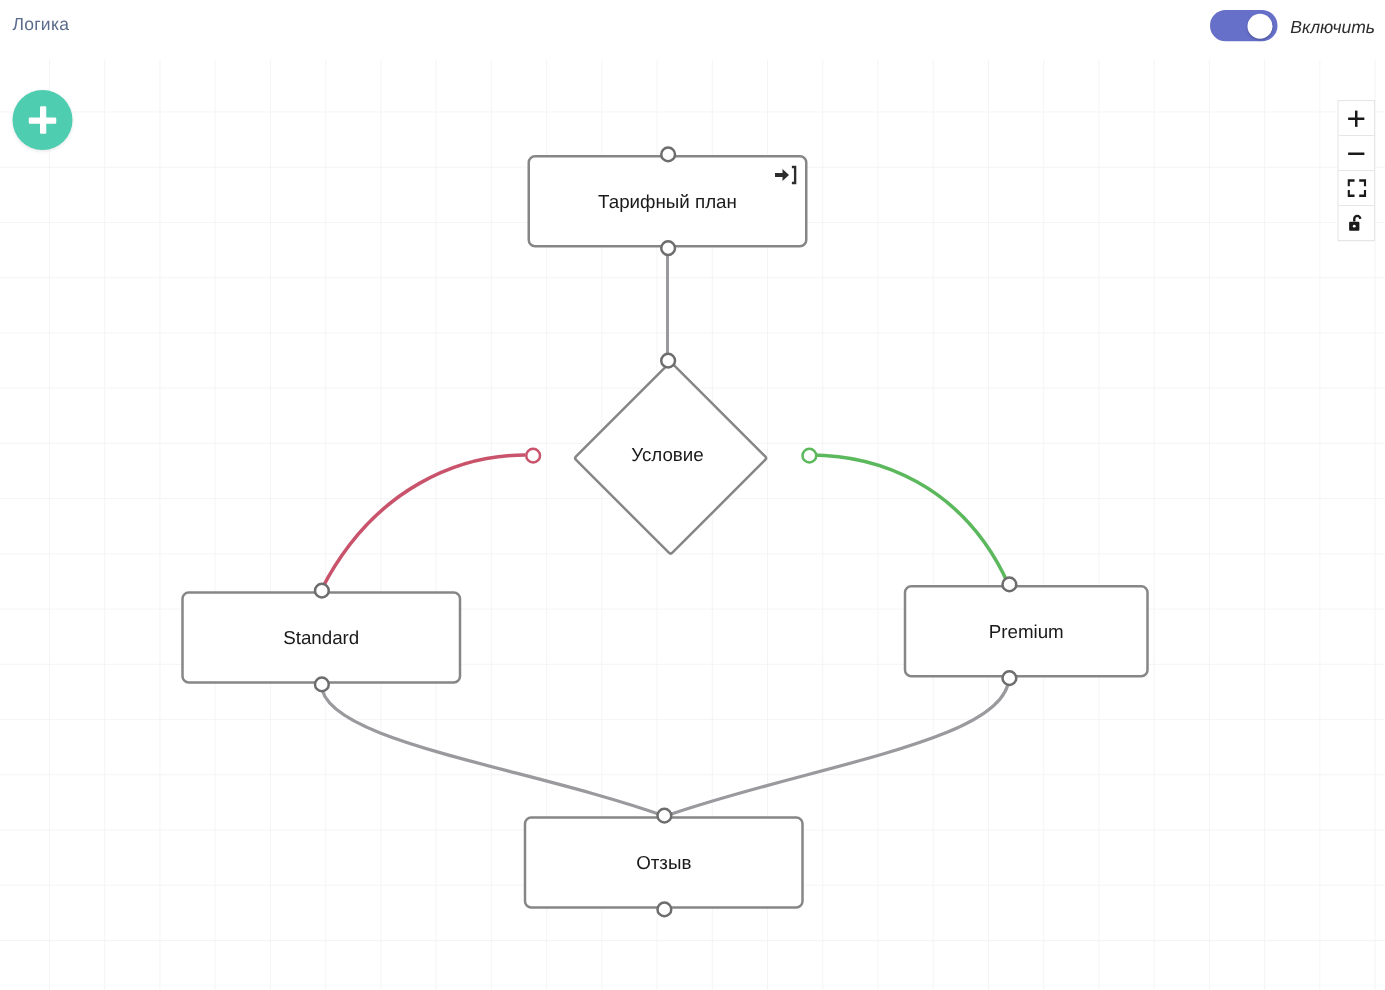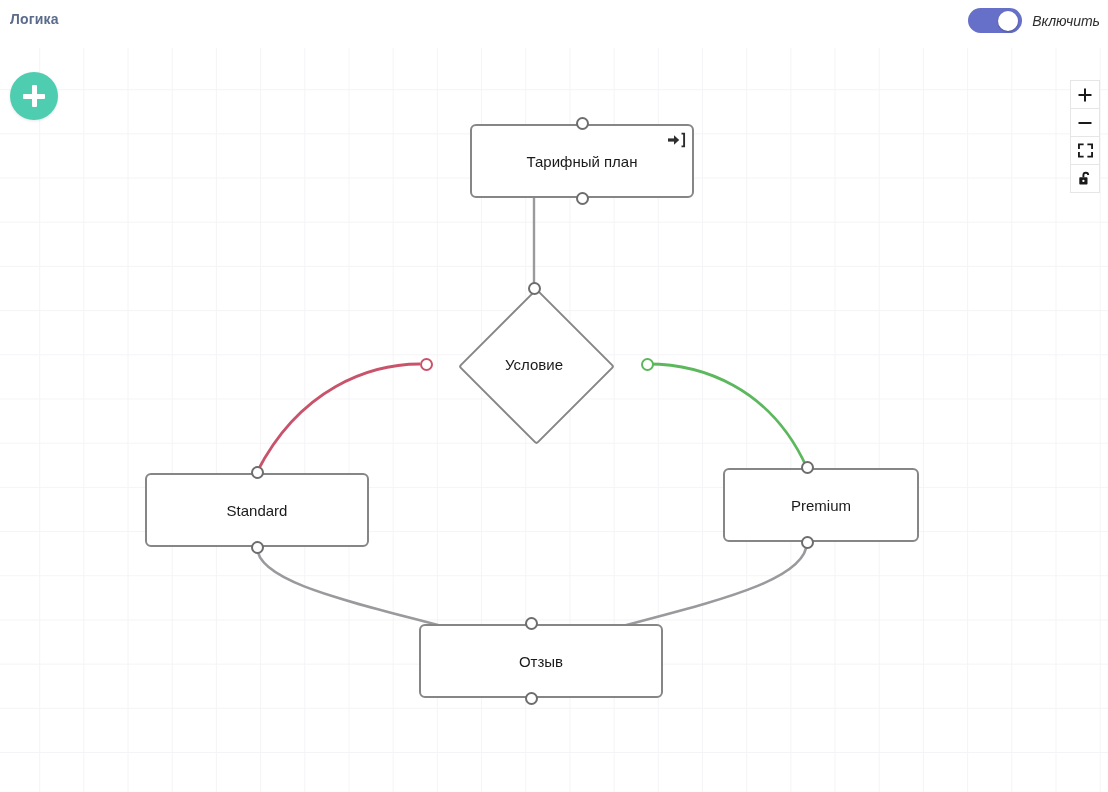--- a/index.html
+++ b/index.html
@@ -28,21 +28,21 @@
     height: 48px;
     background: #ffffff;
     z-index: 40;
   }
 
   .header-title {
     position: absolute;
     left: 10px;
     top: 11px;
     font-size: 14px;
-    font-weight: bold;
+    font-weight: normal;
     color: #5b6b8c;
     letter-spacing: 0.2px;
   }
 
   .header-right {
     position: absolute;
     right: 8px;
     top: 8px;
     display: flex;
     align-items: center;
@@ -298,21 +298,21 @@
 
       <path d="M 420 316 C 370 316 300 340 257 424" fill="none" stroke="#c9536b" stroke-width="2.8"></path>
 
       <path d="M 648 316 C 700 316 770 338 807 420" fill="none" stroke="#5cb85c" stroke-width="2.8"></path>
 
       <path d="M 257 499 C 257 545 420 565 532 605" fill="none" stroke="#9a9a9e" stroke-width="2.6"></path>
 
       <path d="M 807 494 C 807 545 645 565 532 605" fill="none" stroke="#9a9a9e" stroke-width="2.6"></path>
     </svg>
 
-    <div class="node" style="left:422px; top:76px; width:224px; height:74px;margin-left:48px;">
+    <div class="node" style="left:422px; top:76px; width:224px; height:74px;">
       <div class="node-box">
         <span class="node-label">Тарифный план</span>
       </div>
       <div class="node-entry-icon">
         <svg width="20" height="20" viewBox="0 0 20 20">
           <path d="M2 10 h8" stroke="#2d2d2d" stroke-width="3.2" fill="none"></path>
           <path d="M8 5.2 L13.2 10 L8 14.8 Z" fill="#2d2d2d"></path>
           <path d="M15.5 3.6 h2.6 v12.8 h-2.6" fill="none" stroke="#2d2d2d" stroke-width="1.9"></path>
         </svg>
       </div>
@@ -339,21 +339,21 @@
     </div>
 
     <div class="node" style="left:695px; top:420px; width:224px; height:74px;padding-left:28px;">
       <div class="node-box">
         <span class="node-label">Premium</span>
       </div>
       <div class="handle" style="left:105.5px; top:-7px;"></div>
       <div class="handle" style="left:105.5px; top:68px;"></div>
     </div>
 
-    <div class="node" style="left:419px; top:576px; width:244px; height:74px;">
+    <div class="node" style="left:419px; top:605px; width:224px; height:74px;">
       <div class="node-box">
         <span class="node-label">Отзыв</span>
       </div>
       <div class="handle" style="left:105.5px; top:-7px;"></div>
       <div class="handle" style="left:105.5px; top:68px;"></div>
     </div>
 
   </div>
 </div>
 

